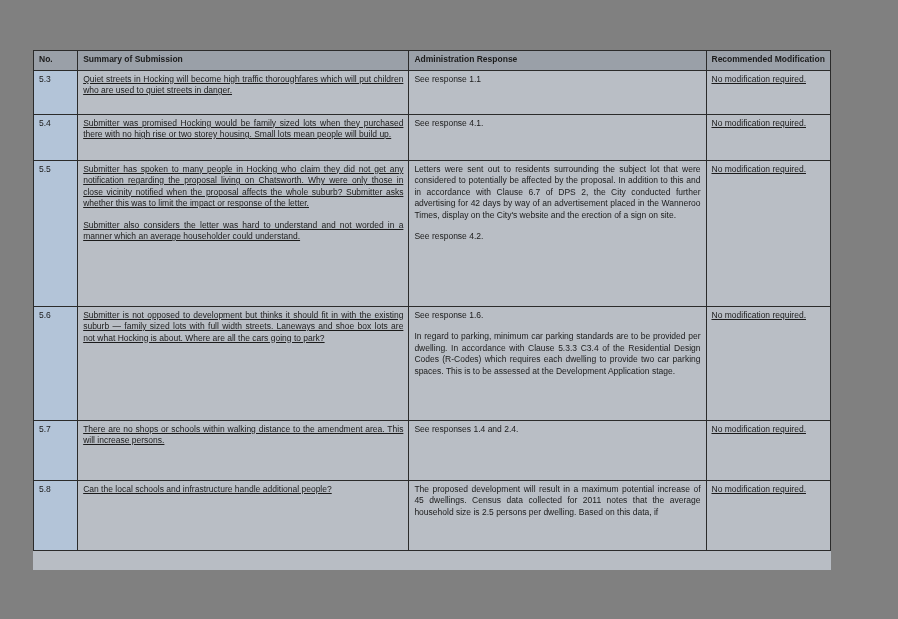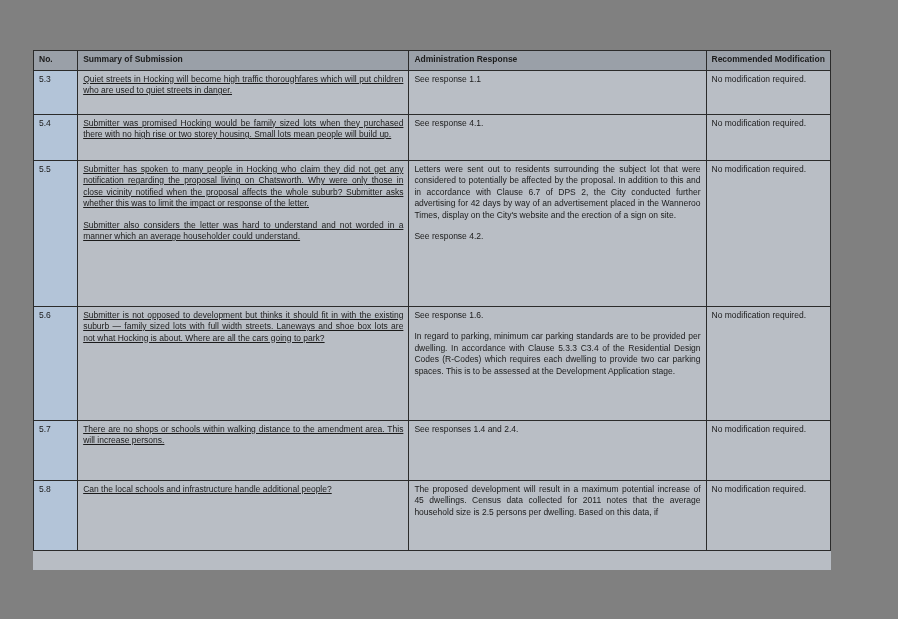--- a/index.html
+++ b/index.html
@@ -51,21 +51,21 @@
   .col-mod   { width: 124px; }
   td.no-cell {
     background: #b3c4d8;
     font-weight: normal;
     text-align: left;
     font-size: 9px;
     color: #16181b;
   }
   td.sum-cell { background: #b9bec5; text-decoration: underline; }
   td.resp-cell { background: #b9bec5; }
-  td.mod-cell { background: #b9bec5; }
+  td.mod-cell { background: #b9bec5; text-decoration: underline; }
   p.para { margin: 0 0 10px 0; }
   p.para:last-child { margin-bottom: 0; }
   .r-h1 { height: 44px; padding-left: 47px; }
   .r-h2 { height: 46px; }
   .r-h3 { height: 146px; margin-top: 16px; }
   .r-h4 { height: 114px; margin-left: 24px; }
   .r-h5 { height: 60px; }
   .r-h6 { height: 70px; }
 </style>
 </head>

